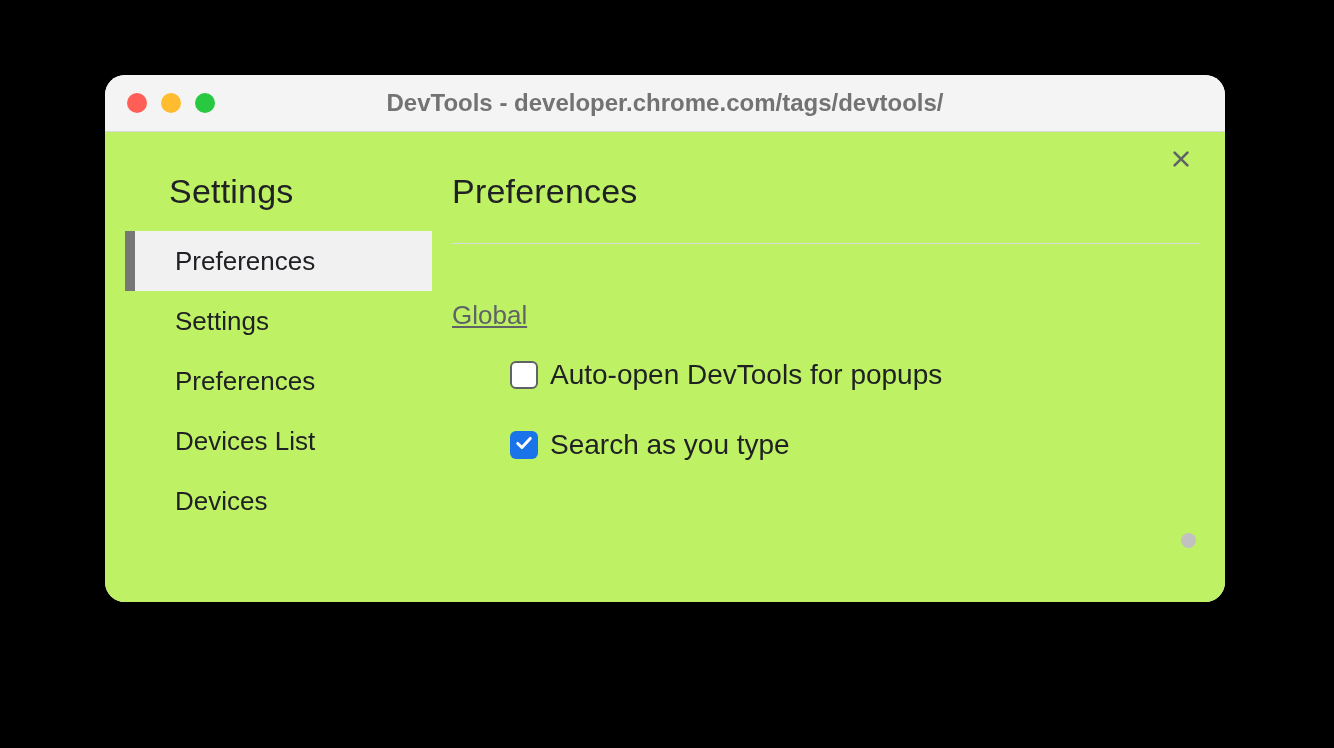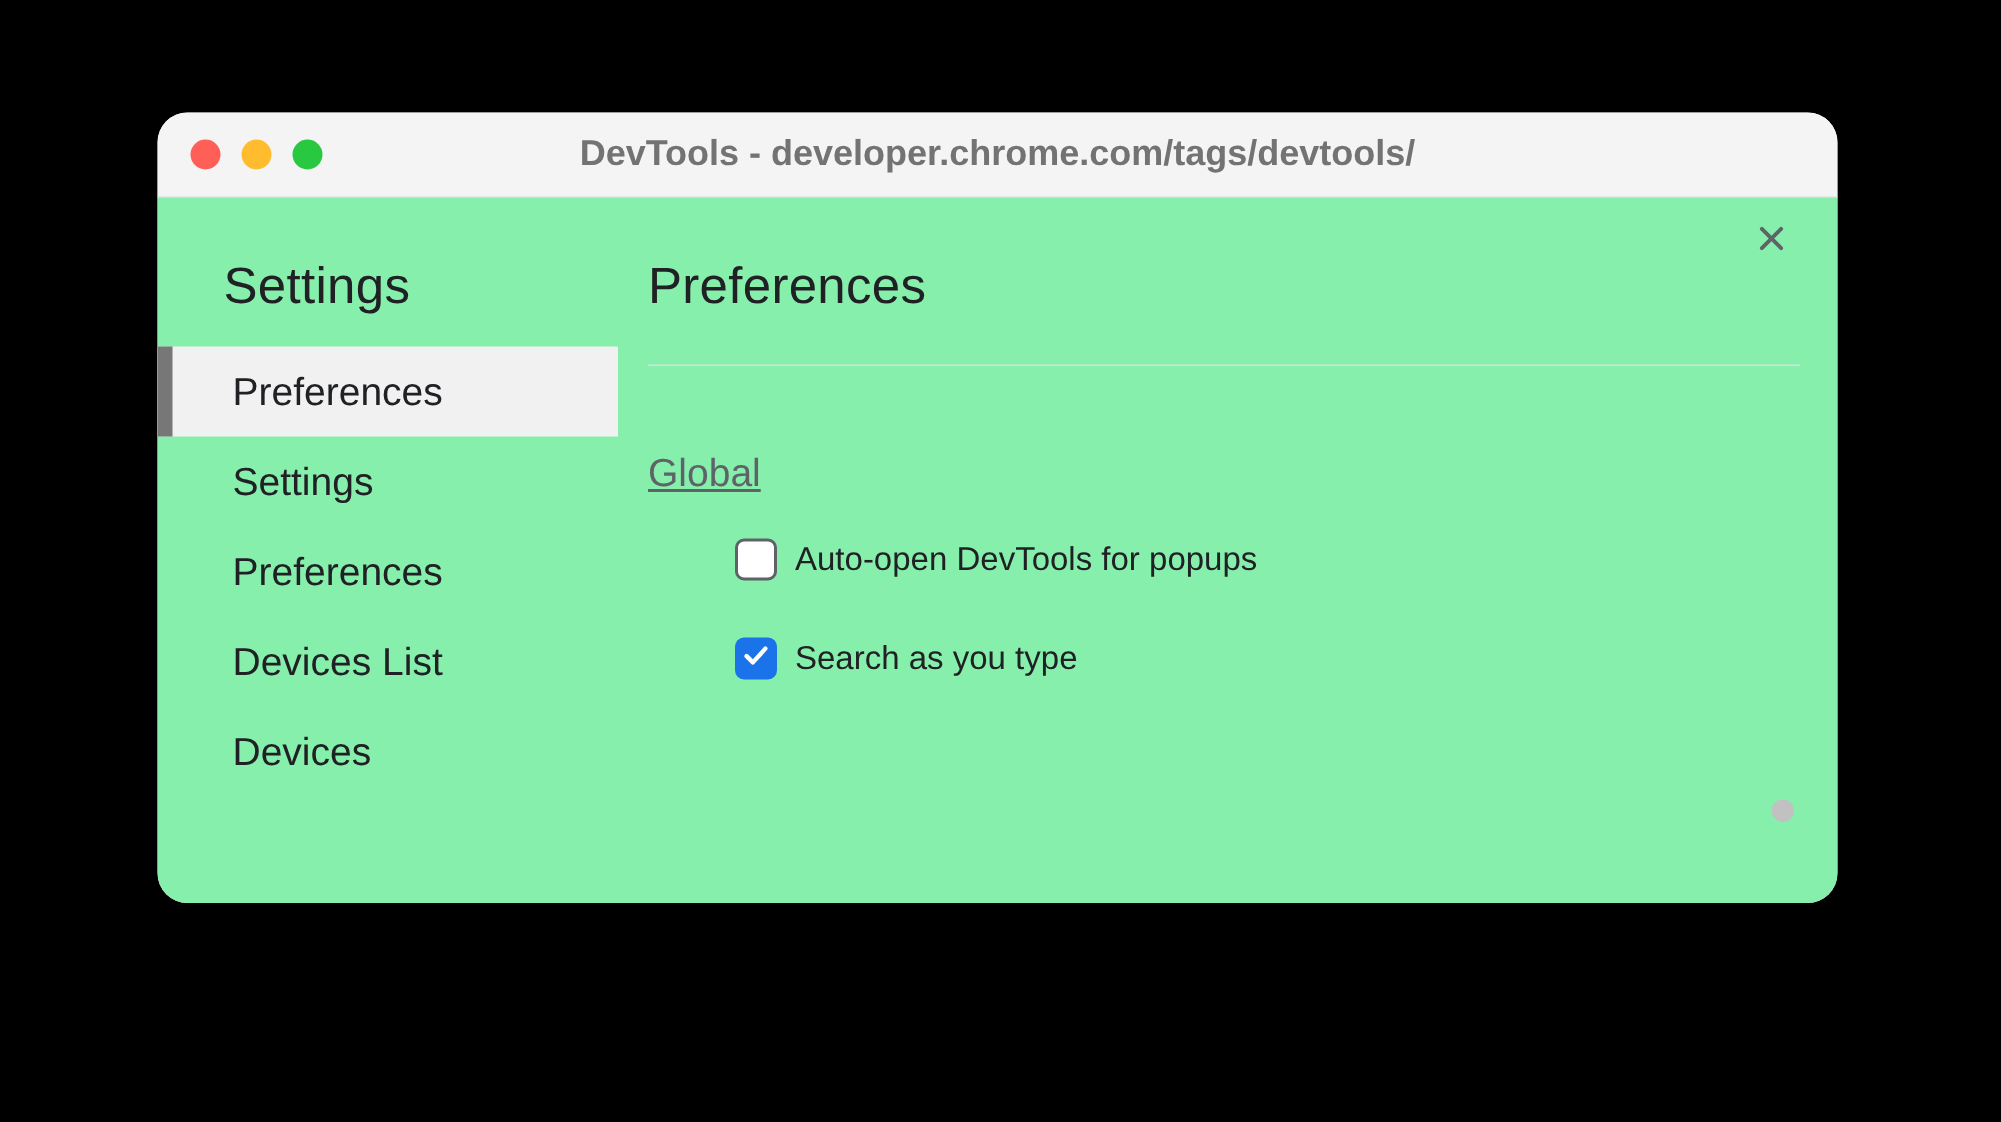--- a/index.html
+++ b/index.html
@@ -53,22 +53,23 @@
       right: 0;
       text-align: center;
       font-size: 24px;
       font-weight: 600;
       color: #737373;
       pointer-events: none;
     }
     .content {
       display: flex;
       height: calc(100% - 57px);
-      background: #86efac;
-      position: relative;
+      background: #bef264;
+      position: relative;
+      padding-left: 20px;
     }
     .close-x {
       position: absolute;
       top: 15px;
       right: 30px;
       width: 28px;
       height: 28px;
       cursor: pointer;
       display: flex;
       align-items: center;
@@ -175,21 +176,21 @@
       background: #fff;
     }
     .checkbox.checked {
       background: #1a73e8;
     }
     .checkbox.checked svg {
       width: 20px;
       height: 20px;
     }
     .option-label {
-      font-size: 22px;
+      font-size: 28px;
       color: #202124;
       text-align: center;
     }
   </style>
 </head>
 <body>
 
 <div class="window">
   <div class="titlebar">
     <div class="traffic-lights">

